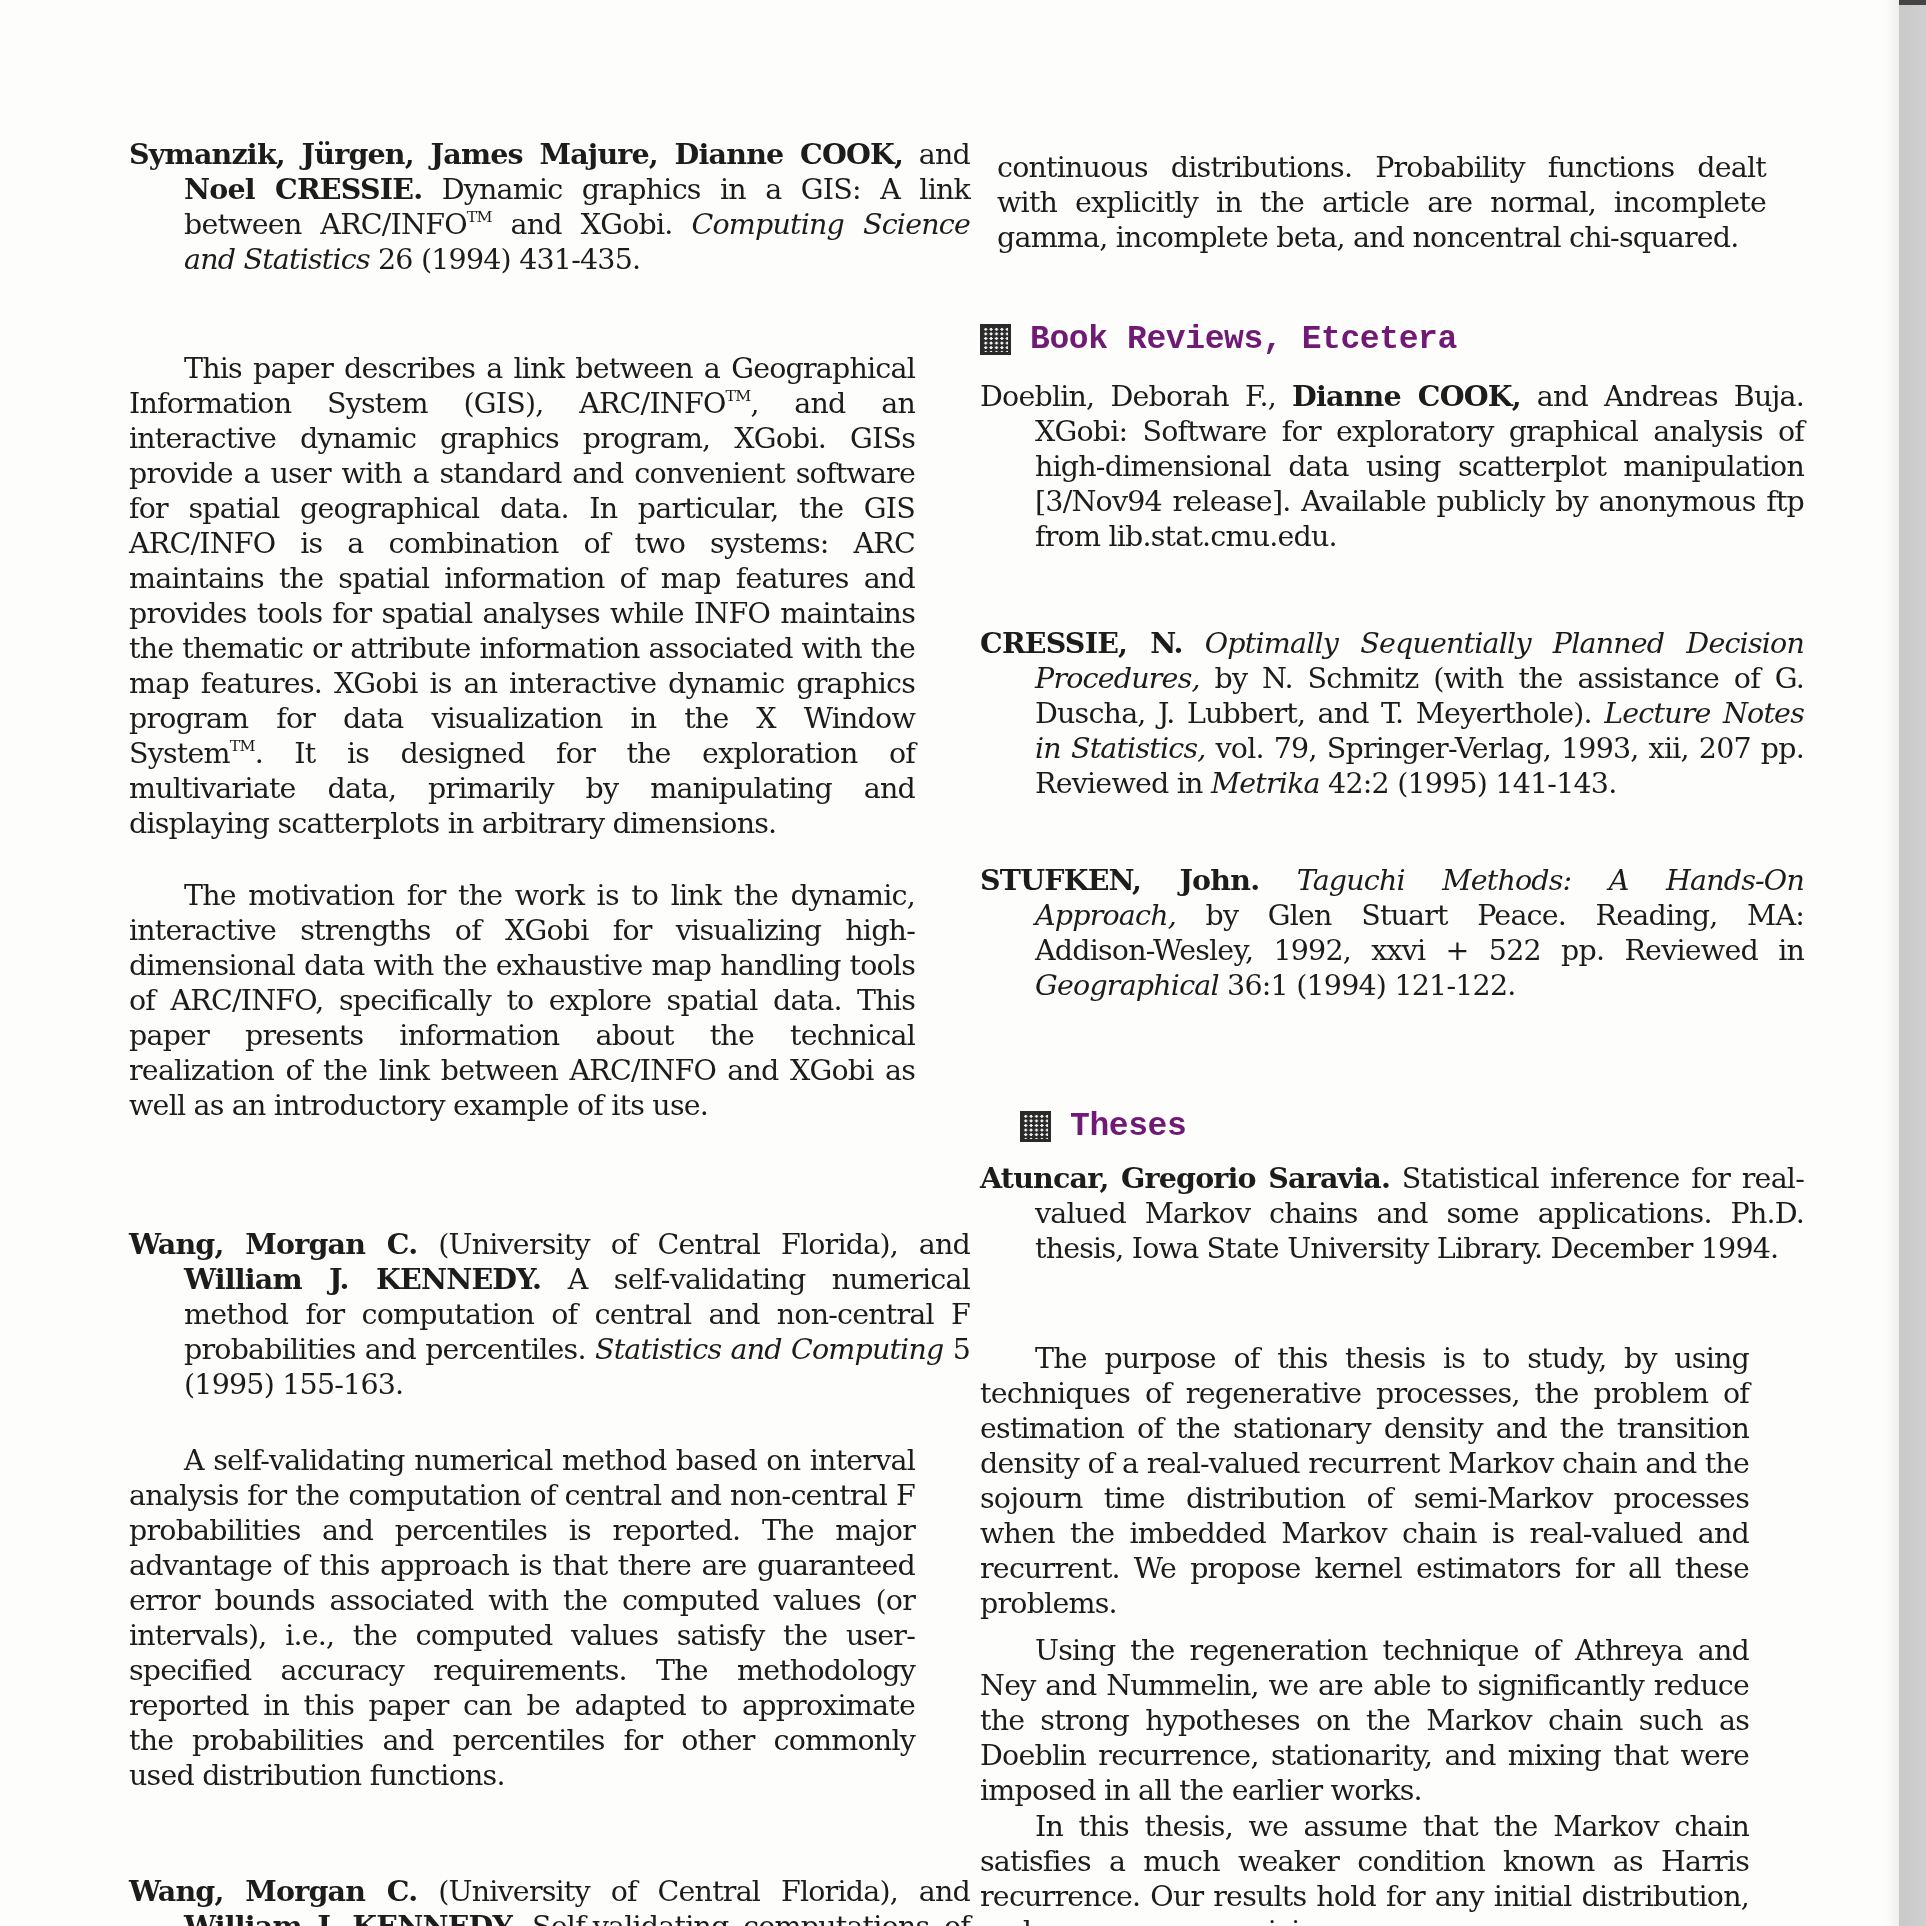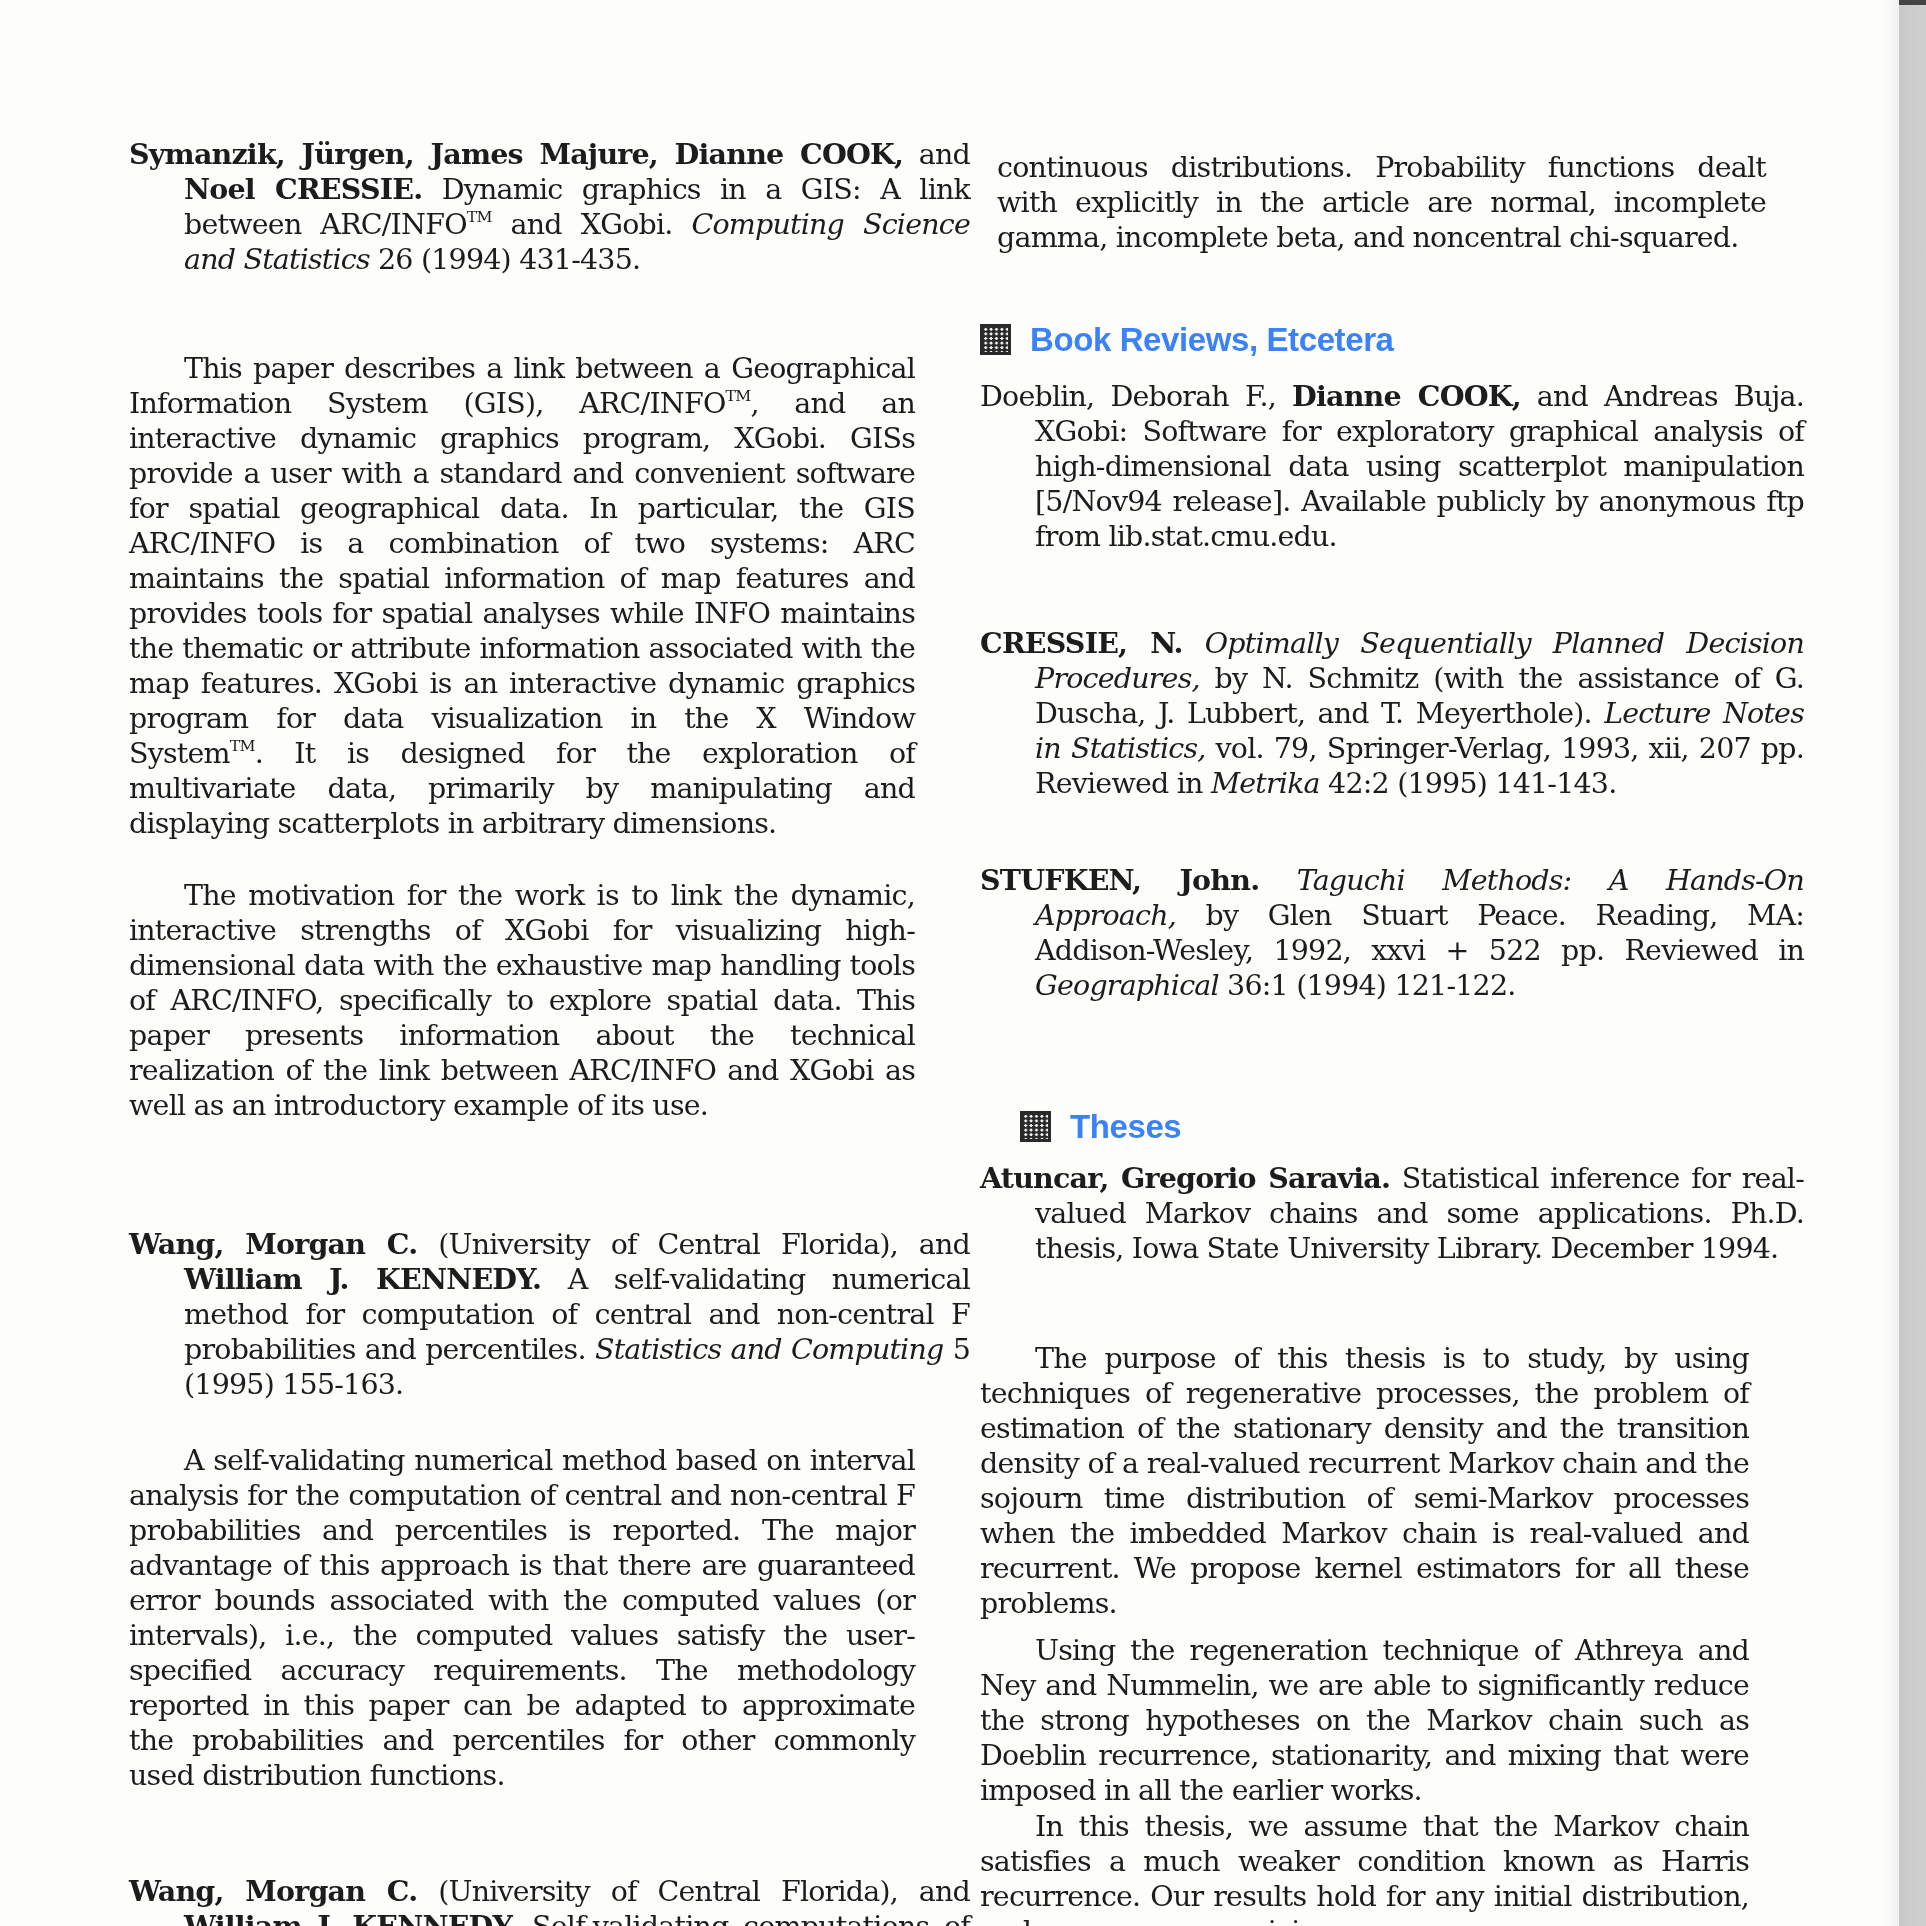--- a/index.html
+++ b/index.html
@@ -30,23 +30,23 @@
   .col-right { left: 980px; width: 769px; }
 
   .entry { padding-left: 55px; text-indent: -55px; margin: 0; }
   .para { text-indent: 55px; margin: 0; }
   .b { font-weight: bold; }
   .i { font-style: italic; }
   sup.tm { font-size: 0.55em; vertical-align: 0.75em; line-height: 0; }
 
   .section-heading {
     display: flex; align-items: center; margin: 0;
-    font-family: Liberation Sans, sans-serif;
+    font-family: Liberation Mono, monospace;
     font-weight: bold; font-size: 33px; letter-spacing: -0.4px;
-    color: #3b82f6;
+    color: #701a75;
   }
   .heading-icon {
     width: 31px; height: 31px; margin-right: 19px; box-sizing: border-box;
     border: 3.9px solid #2a2a2a; background-color: #2a2a2a;
     background-image: radial-gradient(circle, #f5f5f5 40%, transparent 44%);
     background-size: 5.4px 4.6px;
     flex: 0 0 auto;
   }
 </style>
 </head>
@@ -81,21 +81,21 @@
   <div class="col col-right">
 
     <p style="position:absolute; top:133px; width:769px; margin:17px;">continuous distributions.  Probability functions dealt with explicitly in the article are normal, incomplete gamma, incomplete beta, and noncentral chi-squared.</p>
 
     <h2 class="section-heading" style="position:absolute; top:322px;">
       <span class="heading-icon"></span>
       <span>Book Reviews, Etcetera</span>
     </h2>
 
     <p class="entry" style="position:absolute; top:379px; width:769px;">
-      <span>Doeblin, Deborah F., </span><span class="b">Dianne COOK,</span><span> and Andreas Buja. XGobi: Software for exploratory graphical analysis of high-dimensional data using scatterplot manipulation [5/Nov94 release]. Available publicly by anonymous ftp from lib.stat.cmu.edu.</span>
+      <span>Doeblin, Deborah F., </span><span class="b">Dianne COOK,</span><span> and Andreas Buja. XGobi: Software for exploratory graphical analysis of high-dimensional data using scatterplot manipulation [3/Nov94 release]. Available publicly by anonymous ftp from lib.stat.cmu.edu.</span>
     </p>
 
     <p class="entry" style="position:absolute; top:626px; width:769px;">
       <span class="b">CRESSIE, N.</span><span class="i">  Optimally Sequentially Planned Decision Procedures,</span><span> by N. Schmitz (with the assistance of G. Duscha, J. Lubbert, and T. Meyerthole). </span><span class="i">Lecture Notes in Statistics,</span><span> vol. 79, Springer-Verlag, 1993, xii, 207 pp.  Reviewed in </span><span class="i">Metrika</span><span> 42:2 (1995) 141-143.</span>
     </p>
 
     <p class="entry" style="position:absolute; top:863px; width:769px;">
       <span class="b">STUFKEN, John.</span><span class="i">  Taguchi Methods: A Hands-On Approach,</span><span> by Glen Stuart Peace.  Reading, MA: Addison-Wesley, 1992, xxvi + 522 pp.  Reviewed in </span><span class="i">Geographical</span><span> 36:1 (1994) 121-122.</span>
     </p>
 

